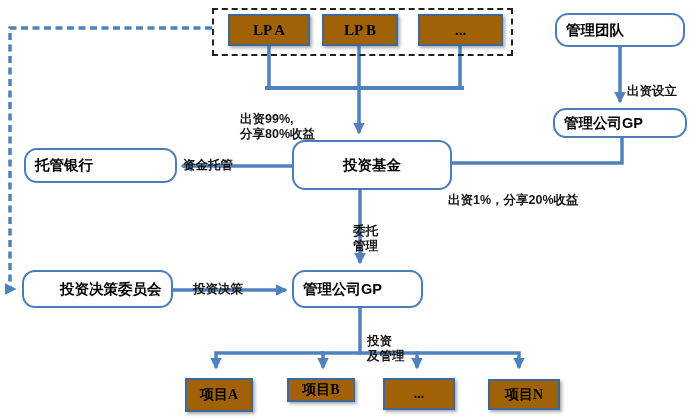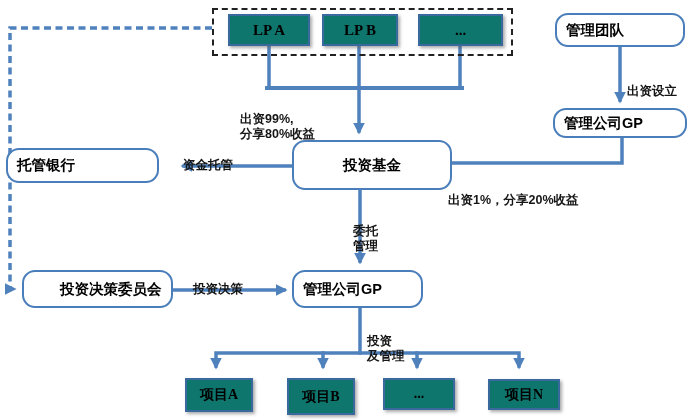--- a/index.html
+++ b/index.html
@@ -9,21 +9,21 @@
   }
   svg.wires { position:absolute; left:0; top:0; pointer-events:none; }
   .ln { stroke:#4f81bd; stroke-width:3.5; fill:none; stroke-linecap:square; }
   .ln.thick { stroke-width:4; }
   .ln.dash { stroke-dasharray:7 4.5; stroke-linecap:butt; }
   .dashed-group {
     position:absolute; left:212px; top:8px; width:301px; height:48px;
     border:2px dashed #222222; box-sizing:border-box; background:transparent;
   }
   .bluebox {
-    position:absolute; background:#0f766e; border:2px solid #3a699e;
+    position:absolute; background:#a16207; border:2px solid #3a699e;
     box-shadow:2px 2px 3px rgba(90,90,90,.5);
     color:#000; display:flex; align-items:center; justify-content:center;
     font-weight:bold; font-size:15px; box-sizing:border-box;
     font-family:"Liberation Serif", serif;
   }
   .roundbox {
     position:absolute; background:#ffffff; border:2.5px solid #4a7ebb;
     border-radius:13px; display:flex; align-items:center;
     font-weight:bold; font-size:14.5px; color:#000;
     box-sizing:border-box; padding-left:9px;
@@ -76,28 +76,28 @@
   <div class="bluebox" style="left:418px;top:14px;width:85px;height:32px;">...</div>
 
   <div class="roundbox" style="left:555px;top:13px;width:130px;height:34px;font-family:'Liberation Sans',sans-serif;">管理团队</div>
 
   <div class="roundbox" style="left:553px;top:108px;width:134px;height:30px;font-family:'Liberation Sans',sans-serif;">管理公司GP</div>
 
   <div class="roundbox center" style="left:292px;top:140px;width:160px;height:50px;font-family:'Liberation Sans',sans-serif;">
     <span>投资基金</span>
   </div>
 
-  <div class="roundbox" style="left:6px;top:148px;width:153px;height:35px;font-family:'Liberation Sans',sans-serif;">托管银行</div>
+  <div class="roundbox" style="left:24px;top:148px;width:153px;height:35px;font-family:'Liberation Sans',sans-serif;">托管银行</div>
 
   <div class="roundbox" style="left:22px;top:270px;width:151px;height:38px;font-family:'Liberation Sans',sans-serif;padding-left:36px;">投资决策委员会</div>
 
   <div class="roundbox" style="left:292px;top:270px;width:131px;height:38px;font-family:'Liberation Sans',sans-serif;">管理公司GP</div>
 
   <div class="bluebox" style="left:185px;top:378px;width:68px;height:34px;font-size:14px;">项目A</div>
-  <div class="bluebox" style="left:287px;top:378px;width:68px;height:37px;font-size:14px;">项目B</div>
+  <div class="bluebox" style="left:287px;top:378px;width:68px;height:24px;font-size:14px;">项目B</div>
   <div class="bluebox" style="left:383px;top:378px;width:72px;height:32px;font-size:14px;">...</div>
   <div class="bluebox" style="left:488px;top:379px;width:72px;height:31px;font-size:14px;">项目N</div>
 
   <div class="elabel" style="left:240px;top:92px;">
     <span>出资99%,</span>
     <span>分享80%收益</span>
   </div>
   <div class="elabel" style="left:183px;top:138px;">资金托管</div>
   <div class="elabel" style="left:627px;top:64px;">出资设立</div>
   <div class="elabel" style="left:448px;top:173px;">出资1%，分享20%收益</div>

